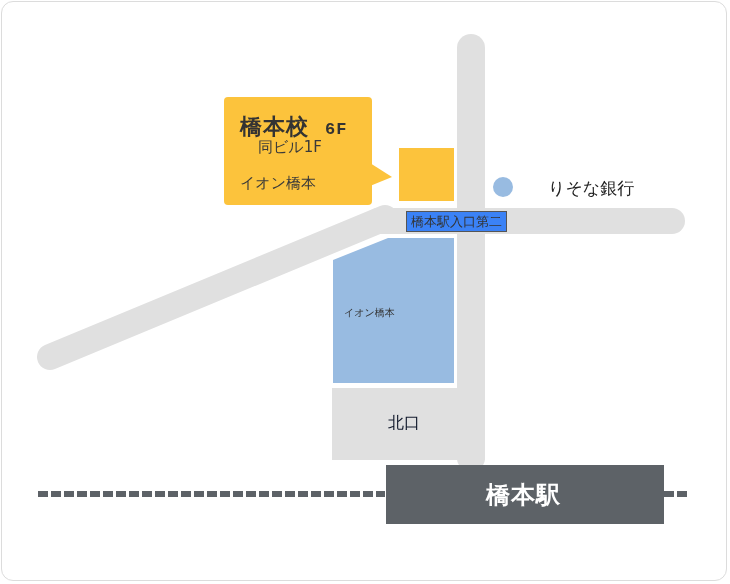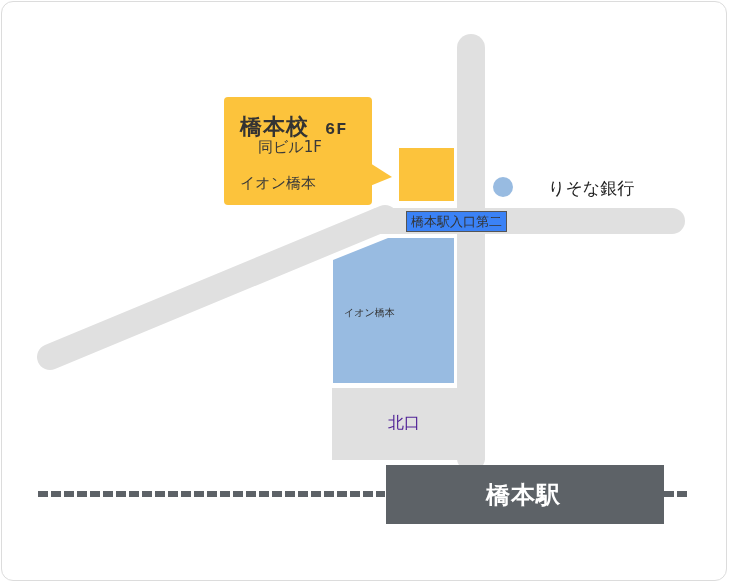--- a/index.html
+++ b/index.html
@@ -10,21 +10,21 @@
     svg { position: absolute; left: 0; top: 0; }
     .lbl { position: absolute; white-space: nowrap; }
     .callout-title { left: 240px; top: 112px; font-size: 22px; font-weight: bold; color: #333333; letter-spacing: 1px; }
     .callout-floor { font-size: 17px; margin-left: 16px; font-family: Liberation Mono, monospace; }
     .callout-line1 { left: 258px; top: 138px; font-size: 15px; color: #3a3a3a; }
     .callout-line2 { left: 240px; top: 174px; font-size: 15px; color: #3a3a3a; }
     .bank-label { left: 516px; top: 177px; font-size: 17px; color: #222222; margin-left: 32px; }
     .entrance-label { left: 406px; top: 211px; font-size: 13px; color: #333333; background: #3b82f6;
                       border: 1px solid #555555; padding: 1px 4px; line-height: 17px; }
     .aeon-label { left: 344px; top: 306px; font-size: 10px; color: #333333; }
-    .north-label { left: 388px; top: 413px; font-size: 16px; color: #4c1d95; }
+    .north-label { left: 388px; top: 413px; font-size: 16px; color: #0f172a; }
     .station-label { left: 486px; top: 479px; font-size: 24px; font-weight: bold; color: #ffffff; letter-spacing: 1px; text-align: center; }
   </style>
 </head>
 <body>
 
 <div class="frame"></div>
 
 <svg width="730" height="584" viewBox="0 0 730 584">
 
   <line x1="50" y1="357" x2="385" y2="218" stroke="#e0e0e0" stroke-width="26" stroke-linecap="round"></line>

